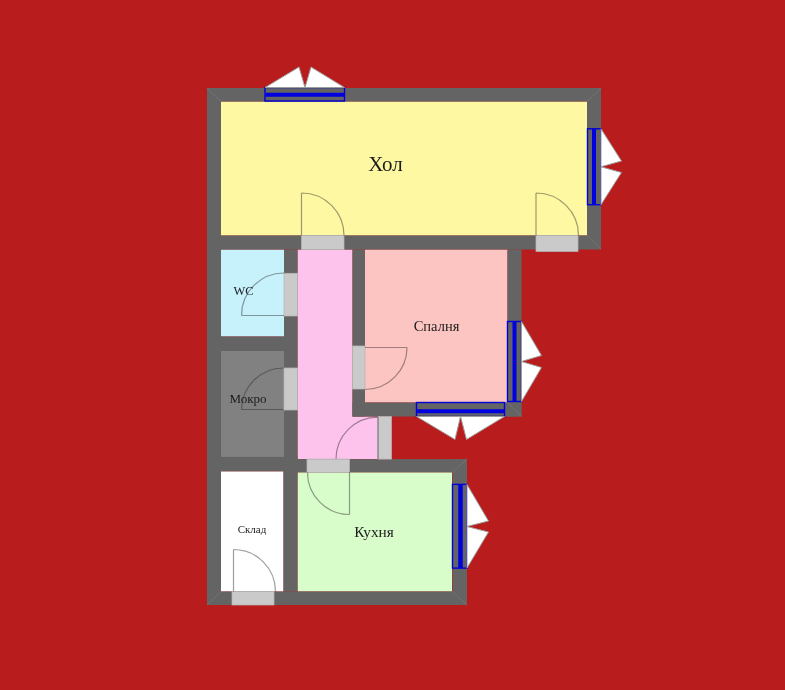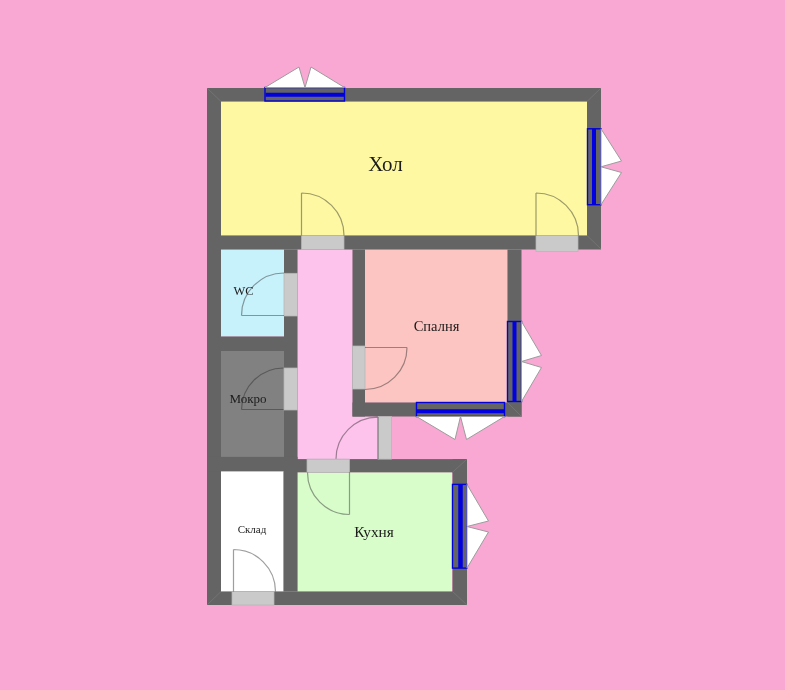--- a/index.html
+++ b/index.html
@@ -1,16 +1,16 @@
 <!DOCTYPE html>
 <html><head>
 <meta charset="utf-8">
 <style>
   html,body{margin:0;padding:0;background:#ffffff;}
-  .page{position:relative;width:785px;height:690px;background:#f9a8d4;overflow:hidden;}
+  .page{position:relative;width:785px;height:690px;background:#b91c1c;overflow:hidden;}
   svg{position:absolute;left:0;top:0;}
   text{font-family:"Liberation Serif", serif;fill:#1c1c1c;}
 </style>
 </head>
 <body>
 <div class="page">
 <svg width="785" height="690" viewBox="0 0 785 690">
 
   <rect x="221" y="101.5" width="366" height="134" fill="#FDF8A1"></rect>
 

